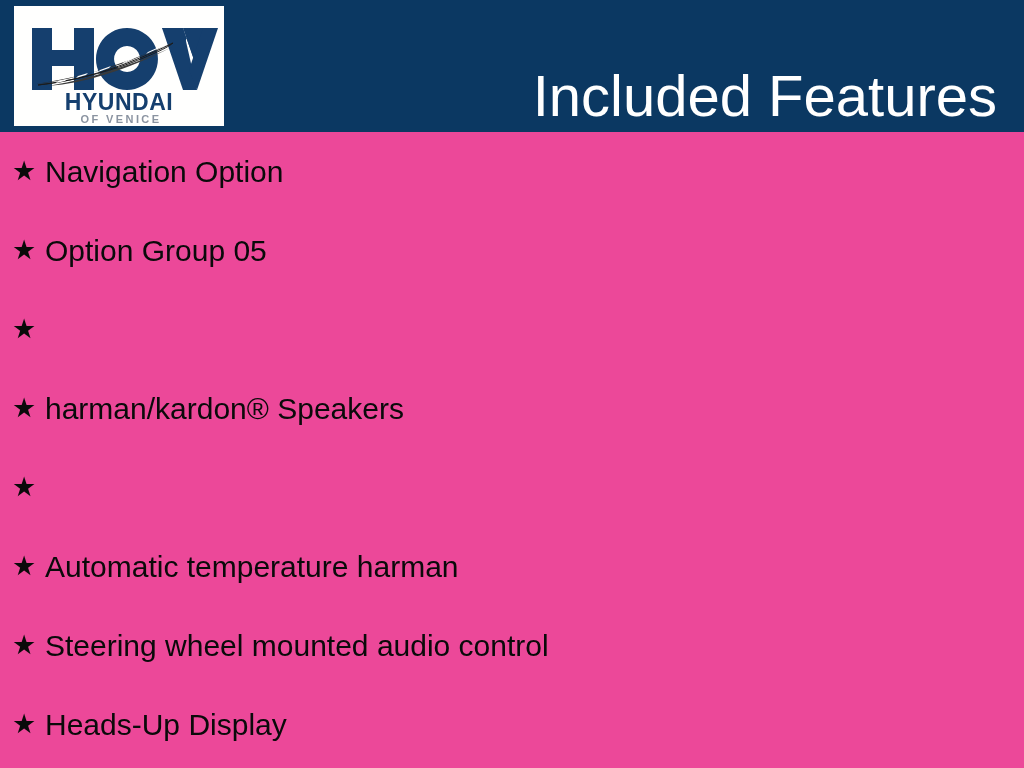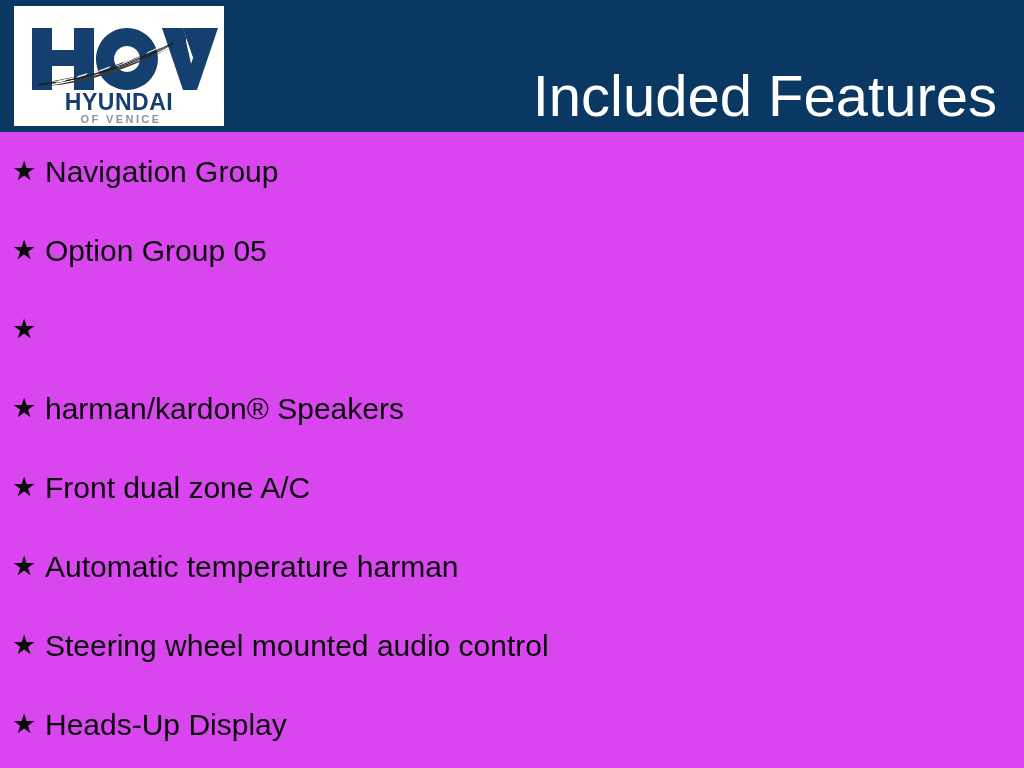--- a/index.html
+++ b/index.html
@@ -12,21 +12,21 @@
     height: 768px;
     overflow: hidden;
     font-family: "Liberation Sans", sans-serif;
     -webkit-font-smoothing: antialiased;
   }
 
   .slide {
     position: relative;
     width: 1024px;
     height: 768px;
-    background: #d946ef;
+    background: #ec4899;
   }
 
   
   .header-band {
     position: absolute;
     left: 0;
     top: 0;
     width: 1024px;
     height: 132px;
     background: #0b3862;
@@ -143,36 +143,35 @@
 
       <text x="107" y="117" text-anchor="middle" font-family="Liberation Sans, sans-serif" font-size="11" font-weight="bold" fill="#8a93a0" letter-spacing="2.4">OF VENICE</text>
     </svg>
   </div>
 
   <h1 class="slide-title">Included Features</h1>
 
   <ul class="feature-list">
     <li class="feature-item">
       <span class="bullet-star">★</span>
-      <span class="feature-label">Navigation Group</span>
+      <span class="feature-label">Navigation Option</span>
     </li>
     <li class="feature-item">
       <span class="bullet-star">★</span>
       <span class="feature-label">Option Group 05</span>
     </li>
     <li class="feature-item">
       <span class="bullet-star">★</span>
     </li>
     <li class="feature-item">
       <span class="bullet-star">★</span>
       <span class="feature-label">harman/kardon® Speakers</span>
     </li>
     <li class="feature-item">
       <span class="bullet-star">★</span>
-      <span class="feature-label">Front dual zone A/C</span>
     </li>
     <li class="feature-item">
       <span class="bullet-star">★</span>
       <span class="feature-label">Automatic temperature harman</span>
     </li>
     <li class="feature-item">
       <span class="bullet-star">★</span>
       <span class="feature-label">Steering wheel mounted audio control</span>
     </li>
     <li class="feature-item">

